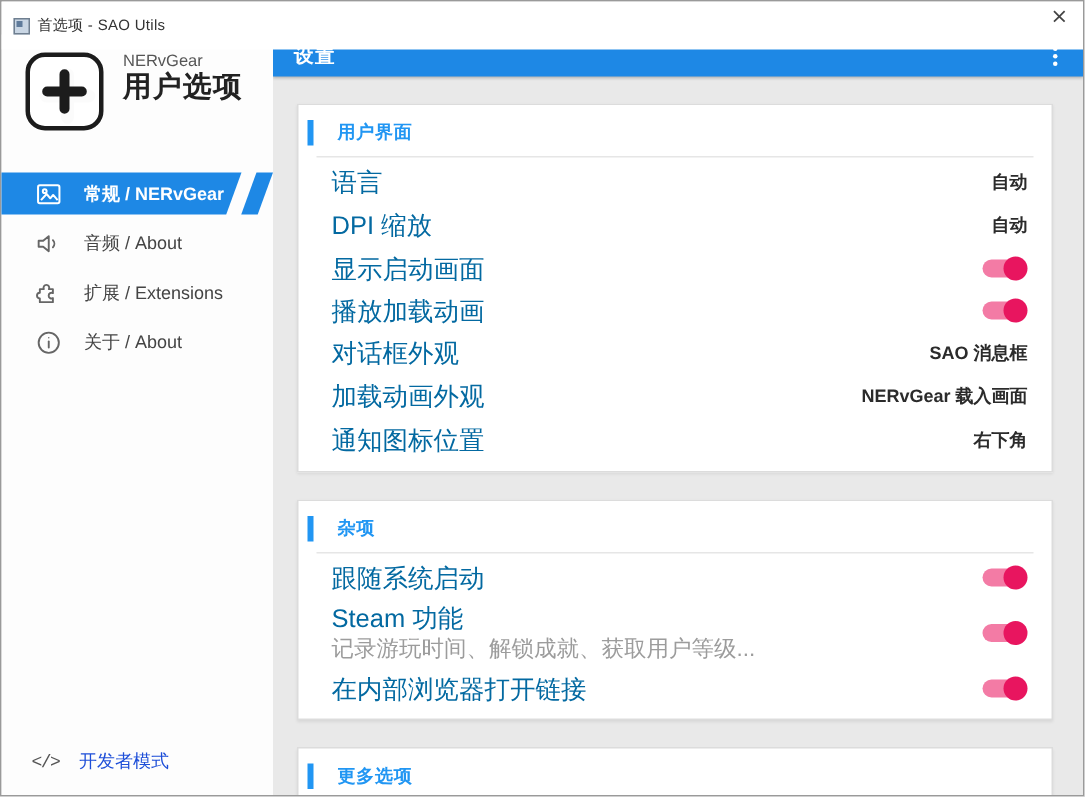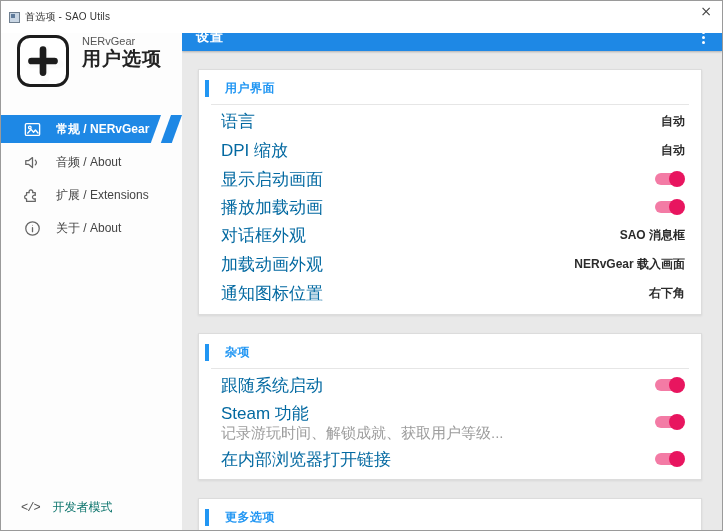--- a/index.html
+++ b/index.html
@@ -37,21 +37,21 @@
   .menu-item.selected .mi-label { font-weight:bold; }
   .sel-shape i { position:absolute; top:0; bottom:0; background:#1e88e5; transform:skewX(-20deg); transform-origin:0 0; }
   .sel-shape .s1 { left:-16px; width:176px; }
   .sel-shape .s2 { left:170px; width:11px; }
   .mi-content { position:relative; z-index:2; display:flex; align-items:center; }
 
   .dev-mode { position:absolute; left:0; right:0; bottom:14px; display:flex; align-items:center;
               padding-left:20px; cursor:pointer; }
   .dev-icon { font-family:"Liberation Mono","DejaVu Sans Mono",monospace; font-size:12px; color:#555;
               margin-right:13px; letter-spacing:-1px; }
-  .dev-label { font-size:12px; color:#0f766e; }
+  .dev-label { font-size:12px; color:#1d4ed8; }
 
   
   .main { position:absolute; left:181px; top:22px; right:0; bottom:0; background:#e9e9e9; overflow:hidden; }
   .blue-header { position:relative; height:28px; background:#1e88e5; display:flex; align-items:center;
                  padding:0 14px; box-shadow:0 1px 2px rgba(0,0,0,.25); }
   .blue-header .hdr-title { color:#fff; font-size:13px; font-weight:bold; letter-spacing:1px; }
   .kebab { position:absolute; right:12px; top:5px; width:14px; height:18px; display:flex; flex-direction:column;
            align-items:center; justify-content:center; gap:2px; cursor:pointer; }
   .kebab b { width:3px; height:3px; border-radius:50%; background:#fff; }
 

